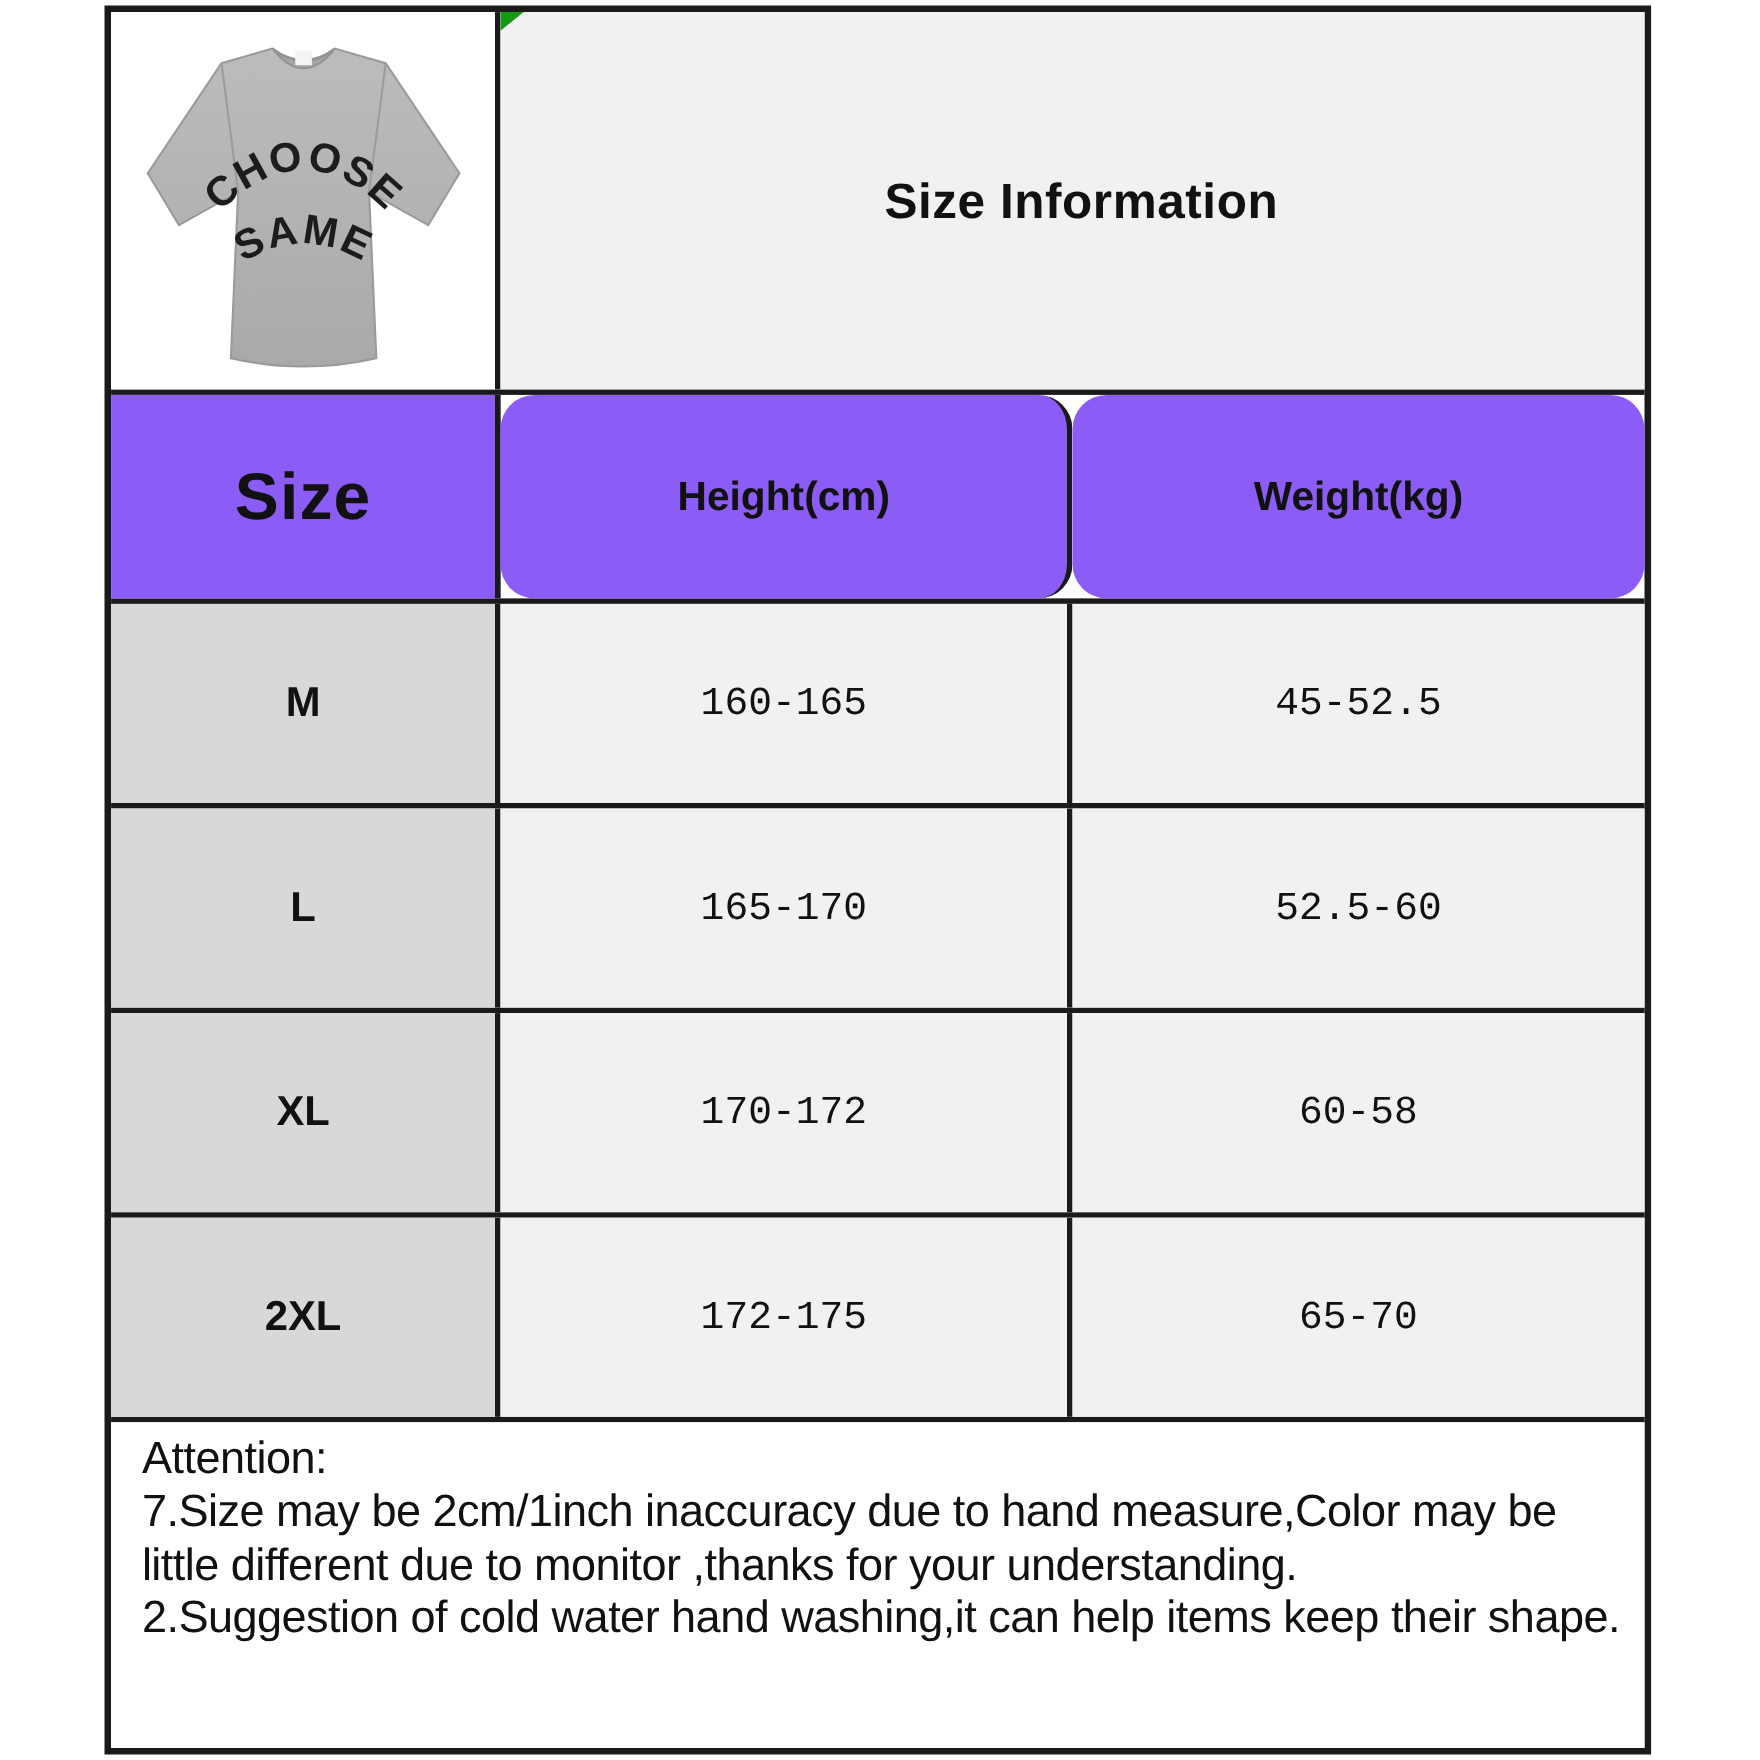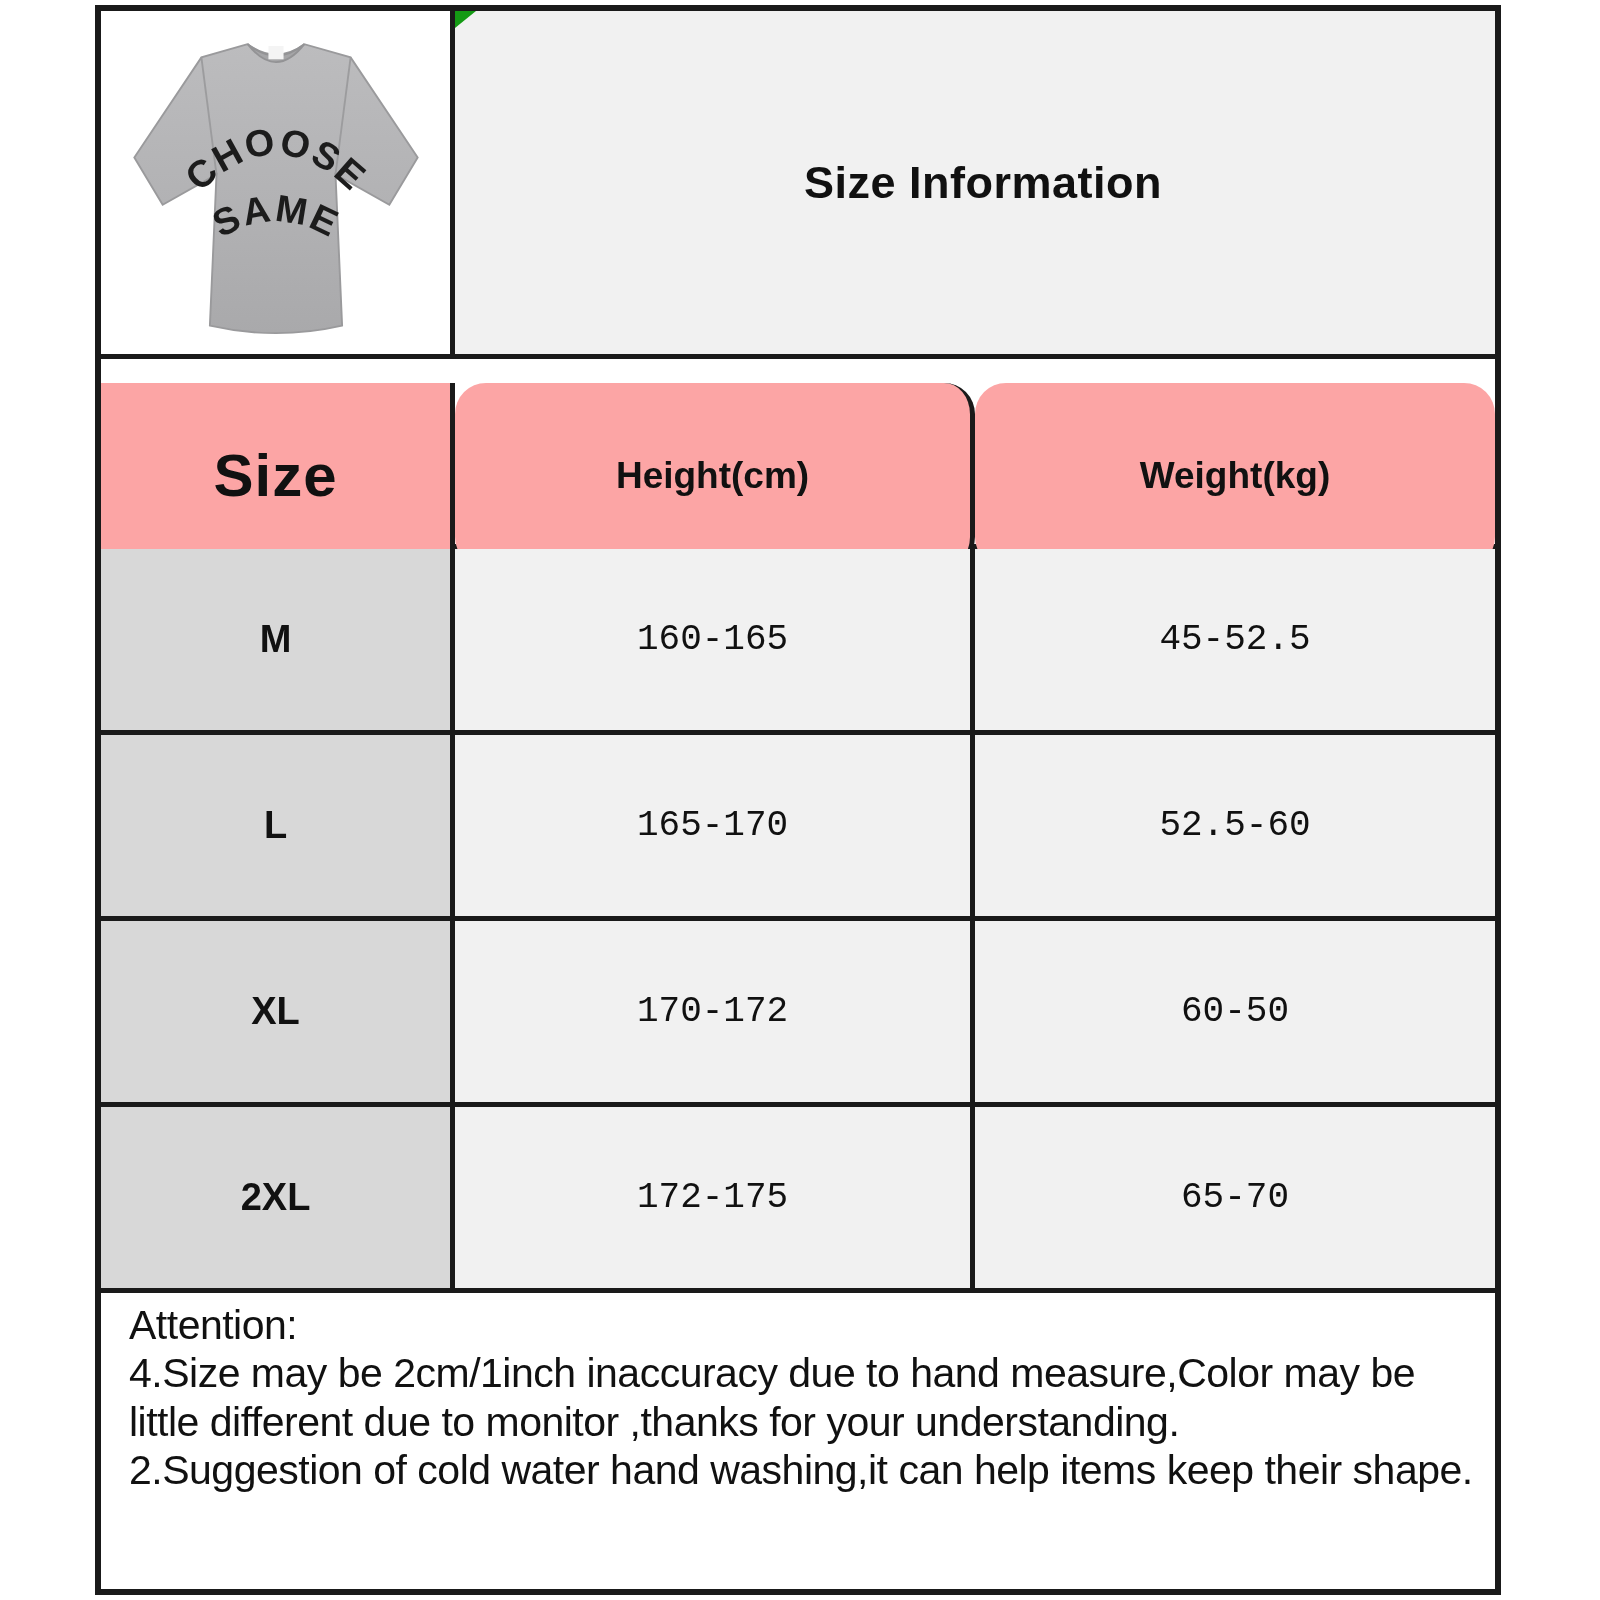--- a/index.html
+++ b/index.html
@@ -47,21 +47,21 @@
   }
   .sheet-title {
     font-size: 45px;
     font-weight: bold;
     letter-spacing: 0.5px;
     margin-left: 16px;
   }
 
   
   .header-row { height: 190px; }
-  .header-row .cell { background: #fca5a5; font-weight: bold; margin-top: 24px; }
+  .header-row .cell { background: #8b5cf6; font-weight: bold; }
   .size-head { font-size: 60px; letter-spacing: 1px; }
   .unit-head { font-size: 37px; border-radius: 31px; }
 
   
   .data-row { height: 186px; }
   .data-row .col1 {
     background: #d8d8d8;
     font-weight: bold;
     font-size: 38px;
   }
@@ -150,27 +150,27 @@
     <div class="cell col3">45-52.5</div>
   </div>
   <div class="row data-row">
     <div class="cell col1">L</div>
     <div class="cell col2">165-170</div>
     <div class="cell col3">52.5-60</div>
   </div>
   <div class="row data-row">
     <div class="cell col1">XL</div>
     <div class="cell col2">170-172</div>
-    <div class="cell col3">60-50</div>
+    <div class="cell col3">60-58</div>
   </div>
   <div class="row data-row">
     <div class="cell col1">2XL</div>
     <div class="cell col2">172-175</div>
     <div class="cell col3">65-70</div>
   </div>
 
   <div class="attention">
     <p class="note">Attention:</p>
-    <p class="note">4.Size may be 2cm/1inch inaccuracy due to hand measure,Color may be little different due to monitor ,thanks for your understanding.</p>
+    <p class="note">7.Size may be 2cm/1inch inaccuracy due to hand measure,Color may be little different due to monitor ,thanks for your understanding.</p>
     <p class="note">2.Suggestion of cold water hand washing,it can help items keep their shape.</p>
   </div>
 
 </div>
 
 </body></html>

